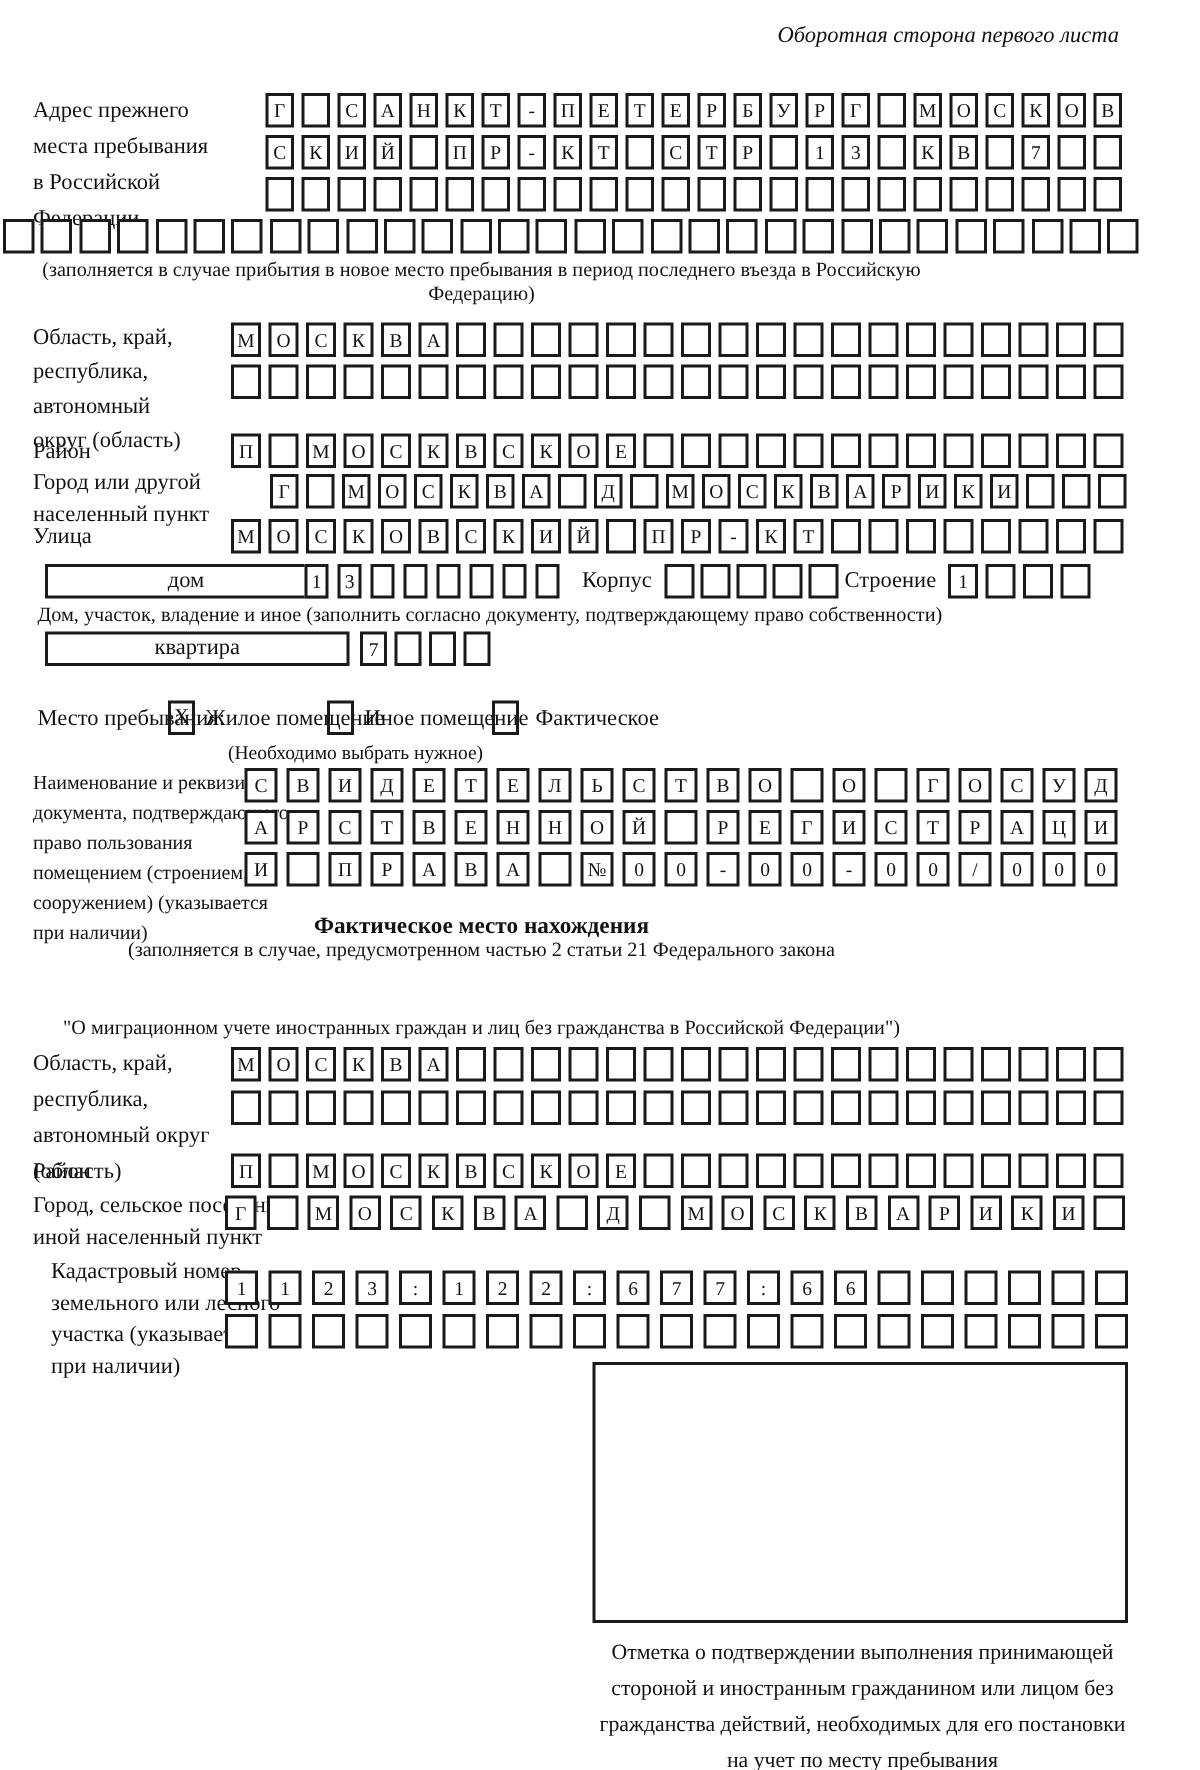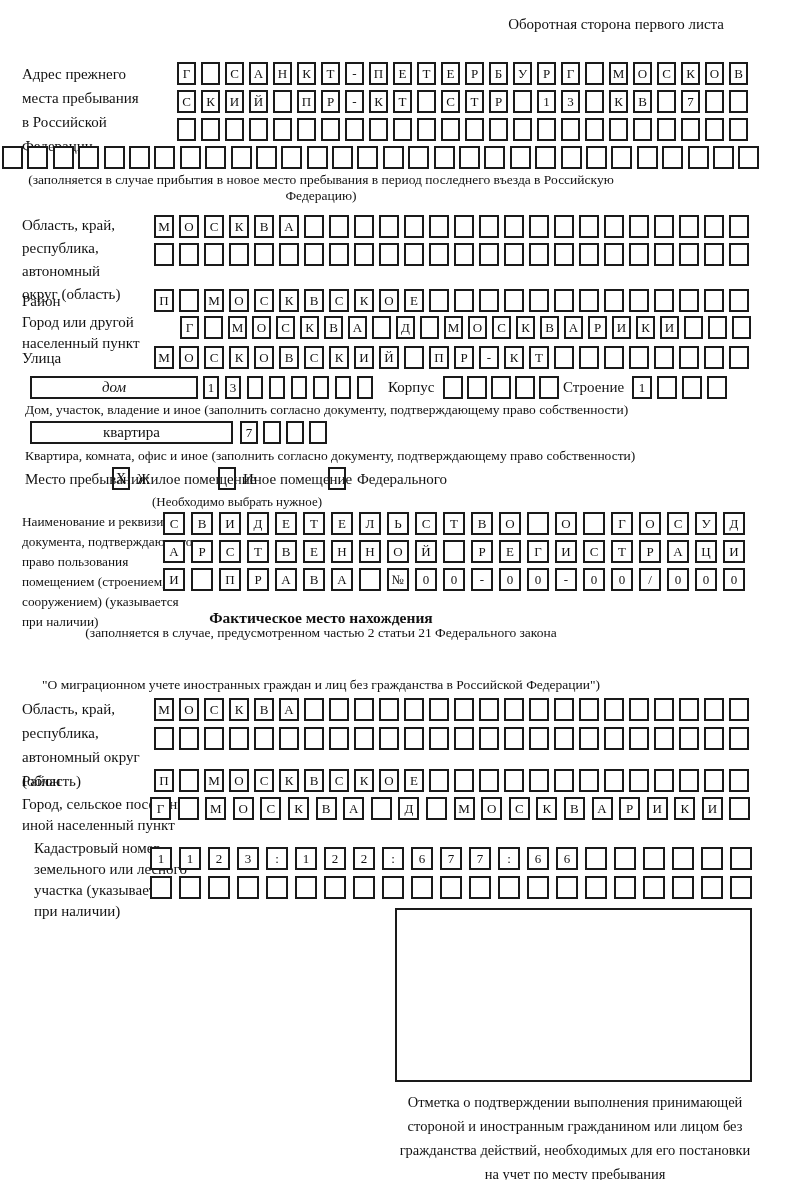--- a/index.html
+++ b/index.html
@@ -31,21 +31,21 @@
   .checkbox{box-sizing:border-box;border:2px solid #1a1a1a;width:18px;height:23px;
             display:flex;align-items:center;justify-content:center;
             font-size:14px;}
   .stamp{box-sizing:border-box;border:2.5px solid #1a1a1a;background:#fff;}
 </style>
 </head>
 <body>
 
 <div class="page">
 
-  <div class="abs note" style="top:16px;right:76px;font-size:15px;">Оборотная сторона первого листа</div>
+  <div class="abs note" style="top:16px;right:54px;font-size:15px;font-style:italic;">Оборотная сторона первого листа</div>
 
   <div class="abs lbl" style="left:22px;top:62px;line-height:24px;">Адрес прежнего
 места пребывания
 в Российской
 Федерации</div>
   <div class="abs grid gA" style="left:177px;top:62px;">
       <div class="cell">Г</div>
       <div class="cell"></div>
       <div class="cell">С</div>
       <div class="cell">А</div>
@@ -292,21 +292,21 @@
       <div class="cell"></div>
       <div class="cell"></div>
       <div class="cell"></div>
       <div class="cell"></div>
       <div class="cell"></div>
       <div class="cell"></div>
       <div class="cell"></div>
       <div class="cell"></div>
     </div>
 
-  <div class="abs bigbox" style="left:30px;top:376px;width:168px;height:23px;font-style:italic;">дом</div>
+  <div class="abs bigbox" style="left:30px;top:376px;width:188px;height:23px;">дом</div>
   <div class="abs grid gH" style="left:203px;top:376px;">
       <div class="cell">1</div>
       <div class="cell">3</div>
       <div class="cell"></div>
       <div class="cell"></div>
       <div class="cell"></div>
       <div class="cell"></div>
       <div class="cell"></div>
       <div class="cell"></div>
     </div>
@@ -327,35 +327,34 @@
     </div>
   <div class="abs note" style="left:25px;top:402px;">Дом, участок, владение и иное (заполнить согласно документу, подтверждающему право собственности)</div>
 
   <div class="abs bigbox" style="left:30px;top:421px;width:203px;height:23px;">квартира</div>
   <div class="abs grid gK" style="left:240px;top:421px;">
       <div class="cell">7</div>
       <div class="cell"></div>
       <div class="cell"></div>
       <div class="cell"></div>
     </div>
-  <div class="abs note" style="left:25px;top:448px;">Квартира, комната, офис и иное (заполнить согласно документу, подтверждающему право собственности)</div>
 
   <div class="abs lbl" style="left:25px;top:468px;">Место пребывания:</div>
   <div class="abs checkbox" style="left:112px;top:467px;">
     <span>X</span>
   </div>
   <div class="abs lbl" style="left:137px;top:468px;">Жилое помещение</div>
   <div class="abs checkbox" style="left:218px;top:467px;">
     <span></span>
   </div>
   <div class="abs lbl" style="left:243px;top:468px;">Иное помещение</div>
   <div class="abs checkbox" style="left:328px;top:467px;">
     <span></span>
   </div>
-  <div class="abs lbl" style="left:357px;top:468px;">Федерального</div>
+  <div class="abs lbl" style="left:357px;top:468px;">Фактическое</div>
   <div class="abs note" style="left:152px;top:494px;font-size:13px;">(Необходимо выбрать нужное)</div>
 
   <div class="abs lbl-sm" style="left:22px;top:512px;">Наименование и реквизиты
 документа, подтверждающего
 право пользования
 помещением (строением,
 сооружением) (указывается
 при наличии)</div>
   <div class="abs grid gD" style="left:163px;top:512px;">
       <div class="cell">С</div>

